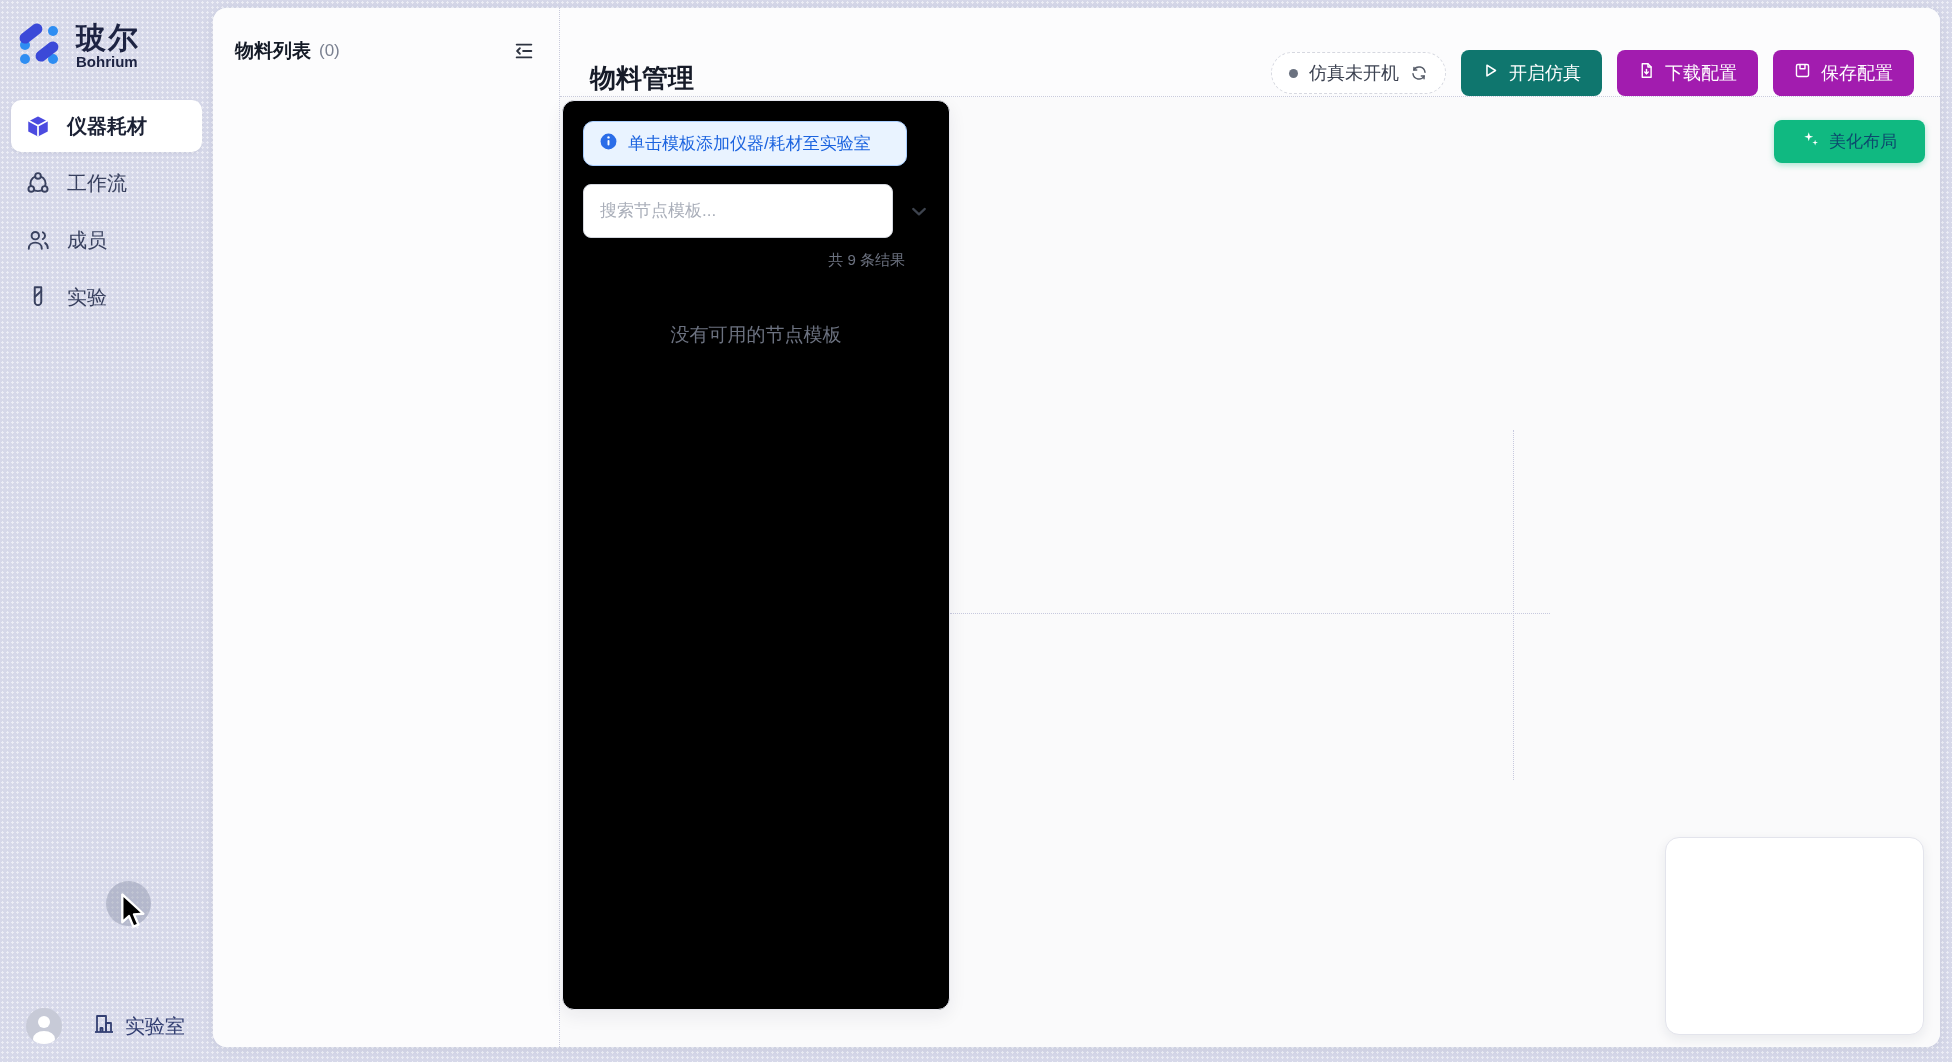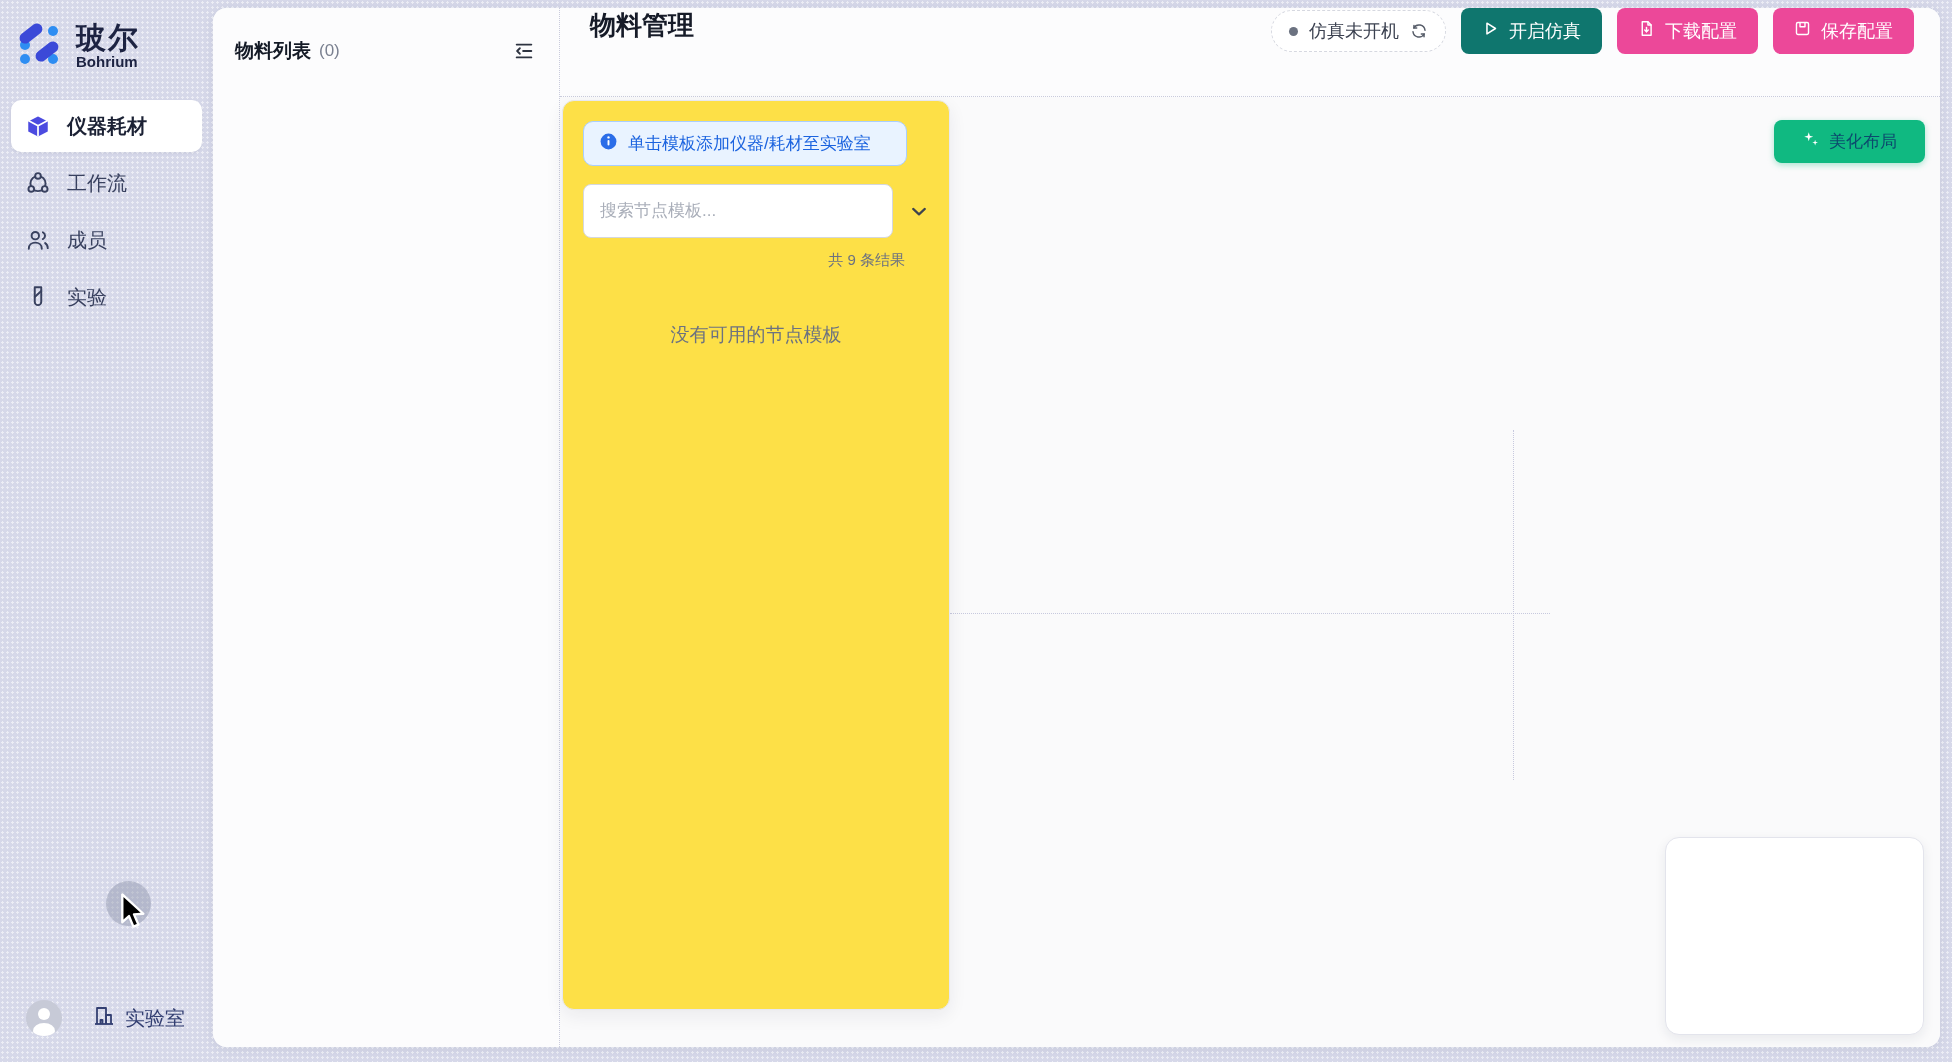--- a/index.html
+++ b/index.html
@@ -7,21 +7,21 @@
   body {
     font-family:"Liberation Sans","DejaVu Sans",sans-serif;
     background-color:#d6d8e9;
     background-image:radial-gradient(#ecedf5 1px, rgba(236,237,245,0) 1.3px);
     background-size:5px 5px;
     position:relative;
     color:#1f2430;
   }
 
   
-  .sidebar { position:absolute; left:0; top:0; bottom:8px; width:213px; z-index:3; }
+  .sidebar { position:absolute; left:0; top:0; bottom:0; width:213px; z-index:3; }
   .logo { display:flex; align-items:center; gap:12px; padding:20px 0 0 16px; }
   .logo-text .zh { font-size:30px; font-weight:bold; color:#1d2342; letter-spacing:2px; line-height:1.05; }
   .logo-text .en { font-size:15px; font-weight:bold; color:#1d2342; }
   .nav { margin-top:28px; padding:0 11px; }
   .nav-item { display:flex; align-items:center; gap:16px; height:52px; padding:0 14px; border-radius:10px;
               margin-bottom:5px; font-size:20px; color:#39415f; cursor:pointer; }
   .nav-item .nav-ic { width:26px; height:26px; flex:0 0 26px; display:flex; align-items:center; justify-content:center; }
   .nav-item.active { background:#ffffff; color:#1b2134; font-weight:bold; box-shadow:0 1px 3px rgba(40,45,80,.10); }
   .sidebar-footer { position:absolute; left:26px; bottom:18px; display:flex; align-items:center; gap:30px; }
   .lab-entry { display:flex; align-items:center; gap:9px; color:#333f72; font-size:20px; cursor:pointer; }
@@ -38,39 +38,39 @@
   
   .list-panel { width:347px; flex:0 0 347px; border-right:1px dotted #c9cbdc; background:#fcfcfd; }
   .list-panel-header { display:flex; align-items:center; padding:30px 22px 0 22px; }
   .list-title { font-size:19px; font-weight:bold; color:#141a26; }
   .list-count { font-size:17px; color:#7a8090; margin-left:8px; }
   .collapse-btn { margin-left:auto; width:26px; height:26px; display:flex; align-items:center; justify-content:center;
                   color:#2d3340; cursor:pointer; }
 
   
   .main { flex:1; position:relative; background:#fafafb; }
-  .main-header { height:89px; display:flex; align-items:flex-start; padding:0 26px 0 30px;
+  .main-header { height:89px; display:flex; align-items:flex-end; padding:0 26px 0 30px;
                  border-bottom:1px dotted #c9cbdc; background:#fcfcfd; }
   .page-title { font-size:26px; font-weight:bold; color:#161b28; flex:1; }
   .actions { display:flex; align-items:center; gap:15px; }
   .status-pill { display:flex; align-items:center; gap:11px; height:42px; padding:0 17px; border-radius:21px;
                  border:1px dashed #d6d8e0; background:#ffffff; font-size:18px; color:#3b4150; cursor:pointer; }
   .status-dot { width:9px; height:9px; border-radius:50%; background:#6b7280; }
   .refresh-btn { display:flex; align-items:center; color:#565c68; cursor:pointer; }
   .btn { display:flex; align-items:center; gap:10px; height:46px; padding:0 21px; border:none; border-radius:8px;
          color:#ffffff; font-size:18px; font-family:inherit; cursor:pointer; }
   .btn-green { background:#0f766e; }
-  .btn-blue  { background:#ec4899; }
+  .btn-blue  { background:#a21caf; }
 
   
   .canvas { position:absolute; left:0; right:0; top:89px; bottom:0; }
   .guide-h { position:absolute; left:390px; top:516px; width:600px; border-top:1px dotted #c7c9de; }
   .guide-v { position:absolute; left:953px; top:333px; height:350px; border-left:1px dotted #c7c9de; }
 
-  .template-panel { position:absolute; left:2px; top:3px; width:388px; height:910px; background:#fde047;
+  .template-panel { position:absolute; left:2px; top:3px; width:388px; height:910px; background:#000000;
                     border:1px solid #e7e8f0; border-radius:12px; box-shadow:0 6px 18px rgba(30,35,60,.07);
                     padding:20px; }
   .info-banner { display:flex; align-items:center; gap:10px; height:45px; padding:0 15px; margin-right:22px;
                  background:#e9f3ff; border:1px solid #a9ceff; border-radius:10px; color:#1b63df; font-size:17px; }
   .search-row { display:flex; align-items:center; margin-top:18px; }
   .search-input { width:310px; height:54px; border:1px solid #d4d7de; border-radius:8px; padding:8px 16px;
                   font-size:17px; font-family:inherit; color:#30343e; background:#ffffff; outline:none; }
   .search-input::placeholder { color:#a9aeb9; }
   .expand-btn { margin-left:16px; color:#3d434e; display:flex; cursor:pointer; }
   .results-count { text-align:right; margin:13px 24px 0 0; font-size:15px; color:#6c7280; }

